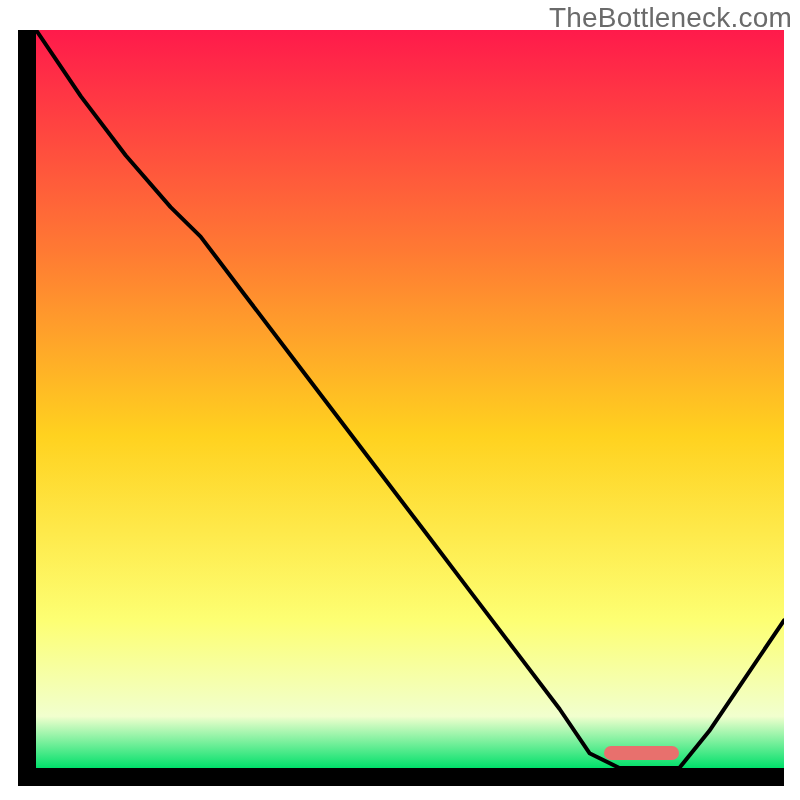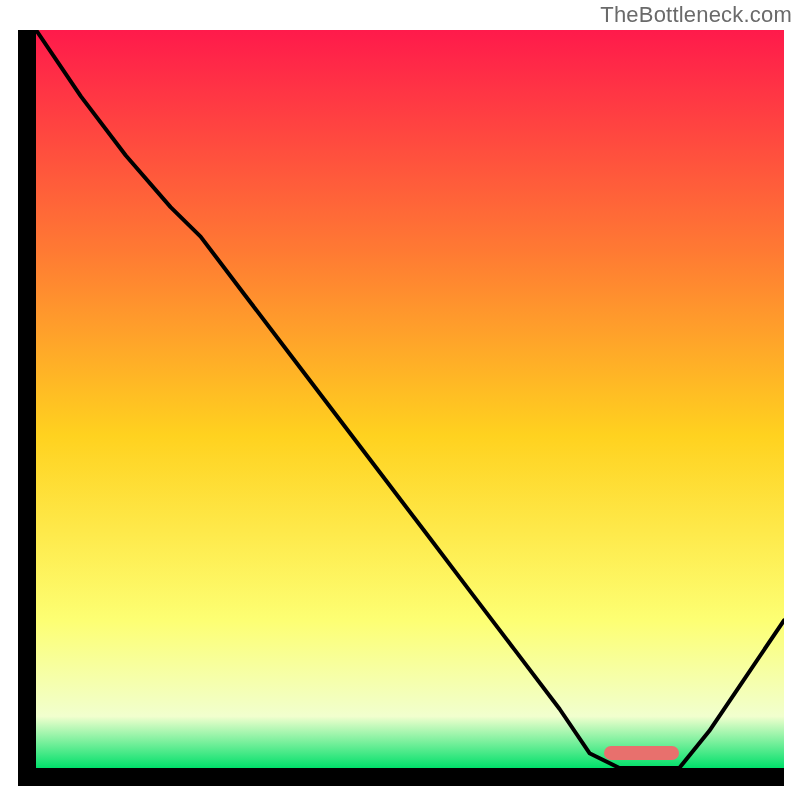--- a/index.html
+++ b/index.html
@@ -13,21 +13,21 @@
   }
   .wrap {
     position: relative;
     width: 800px;
     height: 800px;
   }
   .watermark {
     position: absolute;
     top: 2px;
     right: 8px;
-    font-size: 22px;
+    font-size: 28px;
     font-weight: 400;
     color: #6a6a6a;
     letter-spacing: 0.2px;
   }
   .plot-outer {
     position: absolute;
     left: 18px;
     top: 30px;
     width: 766px;
     height: 756px;

